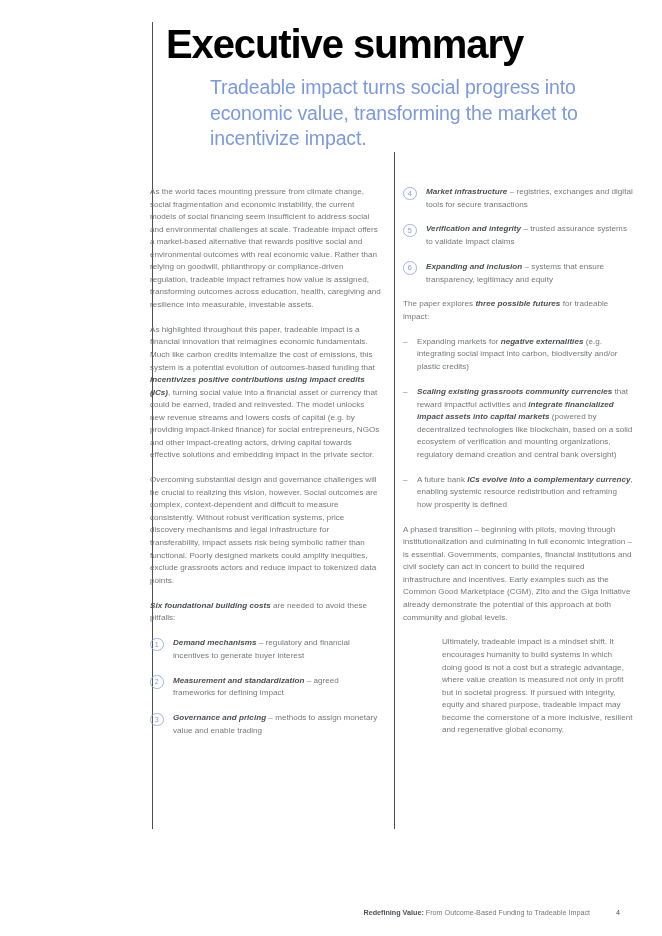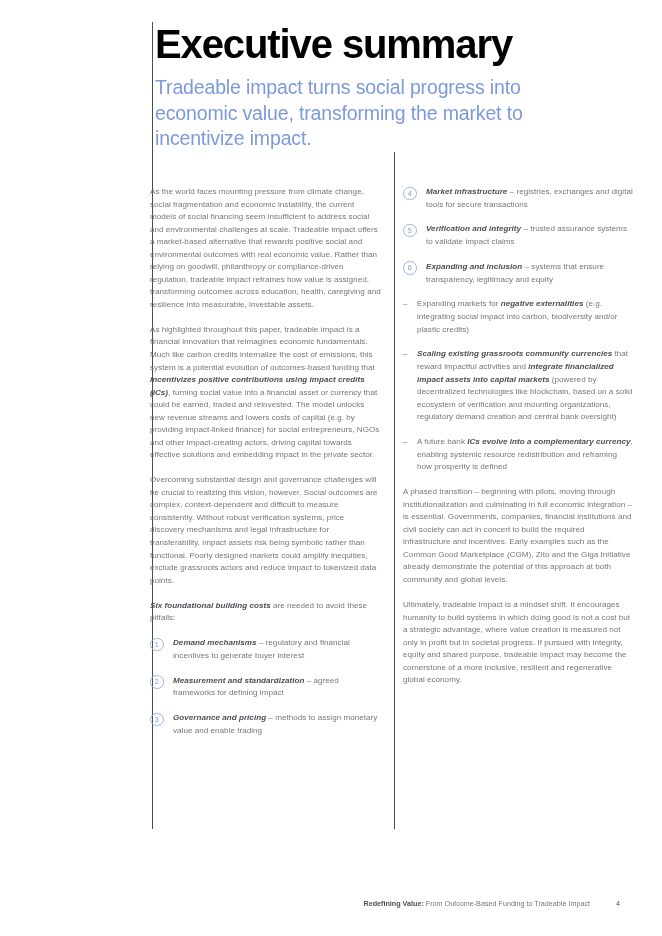--- a/index.html
+++ b/index.html
@@ -24,40 +24,41 @@
     height: 936px;
   }
 
   
   .header {
     position: absolute;
     left: 152px;
     top: 22px;
     width: 470px;
     border-left: 1.5px solid #4a4d52;
-    padding-left: 2px;
+    padding-left: 13px;
   }
 
   .page-title {
     font-size: 40px;
     line-height: 44px;
     font-weight: bold;
     color: #000000;
     letter-spacing: -1.1px;
     white-space: nowrap;
   }
 
   .page-subtitle {
     margin-top: 9px;
     font-size: 19.5px;
     line-height: 25.5px;
     font-weight: normal;
     color: #7c99de;
     letter-spacing: -0.15px;
     max-width: 430px;
+    margin-left: 44px;
   }
 
   
   .col-rule {
     position: absolute;
     top: 152px;
     width: 1.2px;
     height: 677px;
     background: #4a4d52;
   }
@@ -78,21 +79,21 @@
     width: 231px;
     font-size: 8.1px;
     line-height: 12.55px;
     color: #74777b;
     letter-spacing: 0.02px;
   }
   .col.left  { left: 150px; }
   .col.right { left: 403px; }
 
   p.para { margin-bottom: 12.4px; }
-  p.para:last-child { margin-bottom: 0; }
+  p.para:last-child { margin-bottom: 0; margin-left: 39px; }
 
   b, strong { font-weight: bold; color: #4c4f54; font-style: italic; }
 
   
   .num-item {
     position: relative;
     padding-left: 23px;
     margin-bottom: 12.4px;
     min-height: 22px;
   }
@@ -137,21 +138,21 @@
     left: 0;
     top: 896px;
     width: 662px;
     height: 14px;
     font-size: 7.2px;
     color: #74777b;
   }
   .footer-inner {
     position: absolute;
     right: 42px;
-    top: 3px;
+    top: 12px;
     white-space: nowrap;
     text-align: center;
   }
   .footer-label { font-weight: bold; color: #4c4f54; }
   .footer-page {
     display: inline-block;
     margin-left: 26px;
     color: #4c4f54;
   }
 </style>
@@ -207,20 +208,21 @@
       <div class="num-item">
         <span class="num-circle">5</span>
         <span class="num-text"><b>Verification and integrity</b><span> – trusted assurance systems to validate impact claims</span></span>
       </div>
 
       <div class="num-item">
         <span class="num-circle">6</span>
         <span class="num-text"><b>Expanding and inclusion</b><span> – systems that ensure transparency, legitimacy and equity</span></span>
       </div>
 
+      <p class="lead-in"><span>The paper explores </span><b>three possible futures</b><span> for tradeable impact:</span></p>
 
       <div class="dash-item">
         <span class="dash-mark">–</span>
         <span><span>Expanding markets for </span><b>negative externalities</b><span> (e.g. integrating social impact into carbon, biodiversity and/or plastic credits)</span><b></b><span></span></span>
       </div>
 
       <div class="dash-item">
         <span class="dash-mark">–</span>
         <span><span></span><b>Scaling existing grassroots community currencies</b><span> that reward impactful activities and </span><b>integrate financialized impact assets into capital markets</b><span> (powered by decentralized technologies like blockchain, based on a solid ecosystem of verification and mounting organizations, regulatory demand creation and central bank oversight)</span></span>
       </div>

